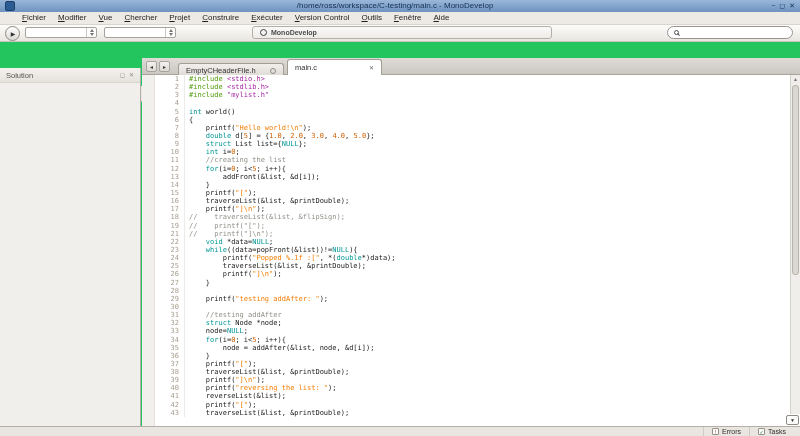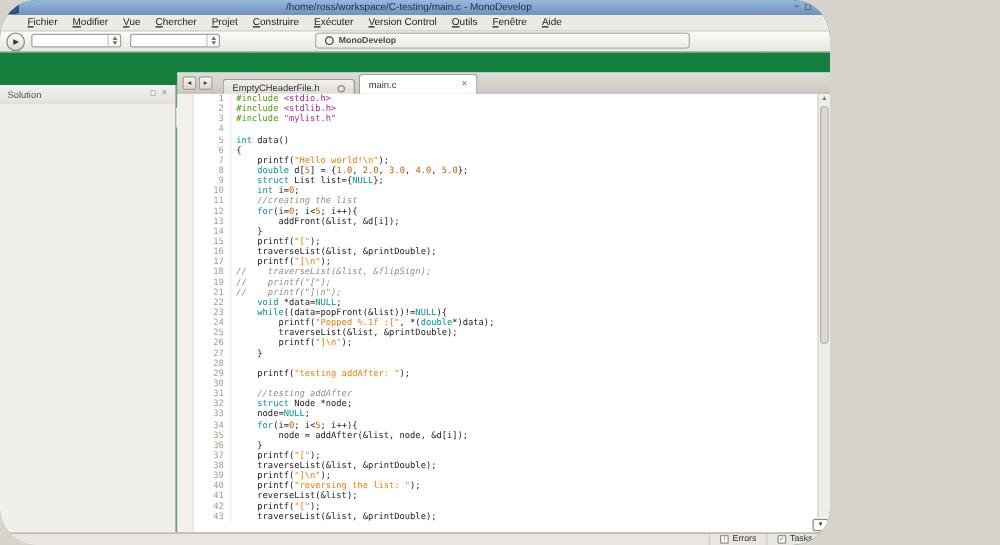--- a/index.html
+++ b/index.html
@@ -1,17 +1,17 @@
 <!DOCTYPE html>
 <html style="--titlebar_top: #9ab7d9; --titlebar_bottom: #6e93c0; --pp: #4e9a06; --inc: #a626a4; --kw: #009695; --str: #f57d00; --num: #cf5e00; --com: #8f8f88; --txt: #1a1a1a;"><head>
 <meta charset="utf-8">
 <style>
   html,body{margin:0;padding:0;}
   body{width:800px;height:436px;font-family:"Liberation Sans","DejaVu Sans",sans-serif;background:#d6d2cc;overflow:hidden;}
-  #window{position:relative;width:664px;height:436px;background:#15803d;overflow:hidden;border-radius:30px;}
+  #window{position:relative;width:800px;height:436px;background:#22c55e;overflow:hidden;}
 
   
   .titlebar{position:absolute;left:0;top:0;width:100%;height:12px;
     background:linear-gradient(var(--titlebar_top),var(--titlebar_bottom));
     display:flex;align-items:center;padding:0 5px;box-sizing:border-box;}
   .app-ico{width:8px;height:8px;border-radius:2px;background:#2c5c94;border:1px solid #1d3f68;margin-right:4px;flex:none;}
   .title{flex:1;text-align:center;font-size:8px;color:#14304f;line-height:12px;white-space:nowrap;overflow:hidden;}
   .wctrls{display:flex;gap:4px;flex:none;}
   .wbtn{font-size:7px;line-height:12px;color:#16355a;}
 
@@ -81,21 +81,21 @@
   .iconmargin{position:absolute;left:0;top:0;bottom:0;width:12px;background:#f2f0ed;border-right:1px solid #e5e2de;}
   .code{position:absolute;left:13px;top:0;right:0;bottom:0;font-family:"DejaVu Sans Mono","Liberation Mono",monospace;font-size:7px;}
   .cl{display:flex;height:8.15px;line-height:8.15px;white-space:pre;}
   .ln{width:24px;text-align:right;padding-right:5px;color:#a59c8d;border-right:1px solid #ecebe7;margin-right:4px;flex:none;}
   .ct{white-space:pre;}
   .seg-pp{color:var(--pp);}
   .seg-inc{color:var(--inc);}
   .seg-kw{color:var(--kw);}
   .seg-str{color:var(--str);}
   .seg-num{color:var(--num);}
-  .seg-com{color:var(--com);font-style:italic;}
+  .seg-com{color:var(--com);}
   .seg-txt{color:var(--txt);}
 
   .vscroll{position:absolute;top:17px;right:0;width:10px;bottom:12px;background:#f0eeea;border-left:1px solid #d5d1cb;box-sizing:border-box;}
   .sarrow{position:absolute;top:0;left:0;right:0;text-align:center;font-size:5px;color:#77736c;line-height:8px;}
   .sthumb{position:absolute;left:1px;right:1px;top:10px;height:190px;background:#dbd7d1;border:1px solid #b7b3ac;border-radius:3px;box-sizing:border-box;}
   .qdrop{position:absolute;right:1px;bottom:1px;width:13px;height:10px;background:#fbfbfa;border:1px solid #8f8b85;
     box-sizing:border-box;font-size:5px;line-height:8px;text-align:center;color:#333;border-radius:2px;}
 
   
   .statusbar{position:absolute;left:0;top:426px;width:100%;height:10px;background:#e9e6e1;border-top:1px solid #b3afa8;
@@ -199,21 +199,21 @@
           </span>
         </span>
     </div>
     <div class="codewrap">
       <div class="iconmargin"></div>
       <div class="code">
           <div class="cl"><span class="ln">1</span><span class="ct"><span class="seg-pp">#include </span><span class="seg-inc">&lt;stdio.h&gt;</span></span></div>
           <div class="cl"><span class="ln">2</span><span class="ct"><span class="seg-pp">#include </span><span class="seg-inc">&lt;stdlib.h&gt;</span></span></div>
           <div class="cl"><span class="ln">3</span><span class="ct"><span class="seg-pp">#include </span><span class="seg-inc">"mylist.h"</span></span></div>
           <div class="cl"><span class="ln">4</span><span class="ct"></span></div>
-          <div class="cl"><span class="ln">5</span><span class="ct"><span class="seg-kw">int</span><span class="seg-txt"> data()</span></span></div>
+          <div class="cl"><span class="ln">5</span><span class="ct"><span class="seg-kw">int</span><span class="seg-txt"> world()</span></span></div>
           <div class="cl"><span class="ln">6</span><span class="ct"><span class="seg-txt">{</span></span></div>
           <div class="cl"><span class="ln">7</span><span class="ct"><span class="seg-txt">    printf(</span><span class="seg-str">"Hello world!\n"</span><span class="seg-txt">);</span></span></div>
           <div class="cl"><span class="ln">8</span><span class="ct"><span class="seg-txt">    </span><span class="seg-kw">double</span><span class="seg-txt"> d[</span><span class="seg-num">5</span><span class="seg-txt">] = {</span><span class="seg-num">1.0</span><span class="seg-txt">, </span><span class="seg-num">2.0</span><span class="seg-txt">, </span><span class="seg-num">3.0</span><span class="seg-txt">, </span><span class="seg-num">4.0</span><span class="seg-txt">, </span><span class="seg-num">5.0</span><span class="seg-txt">};</span></span></div>
           <div class="cl"><span class="ln">9</span><span class="ct"><span class="seg-txt">    </span><span class="seg-kw">struct</span><span class="seg-txt"> List list={</span><span class="seg-kw">NULL</span><span class="seg-txt">};</span></span></div>
           <div class="cl"><span class="ln">10</span><span class="ct"><span class="seg-txt">    </span><span class="seg-kw">int</span><span class="seg-txt"> i=</span><span class="seg-num">0</span><span class="seg-txt">;</span></span></div>
           <div class="cl"><span class="ln">11</span><span class="ct"><span class="seg-com">    //creating the list</span></span></div>
           <div class="cl"><span class="ln">12</span><span class="ct"><span class="seg-txt">    </span><span class="seg-kw">for</span><span class="seg-txt">(i=</span><span class="seg-num">0</span><span class="seg-txt">; i&lt;</span><span class="seg-num">5</span><span class="seg-txt">; i++){</span></span></div>
           <div class="cl"><span class="ln">13</span><span class="ct"><span class="seg-txt">        addFront(&amp;list, &amp;d[i]);</span></span></div>
           <div class="cl"><span class="ln">14</span><span class="ct"><span class="seg-txt">    }</span></span></div>
           <div class="cl"><span class="ln">15</span><span class="ct"><span class="seg-txt">    printf(</span><span class="seg-str">"["</span><span class="seg-txt">);</span></span></div>

